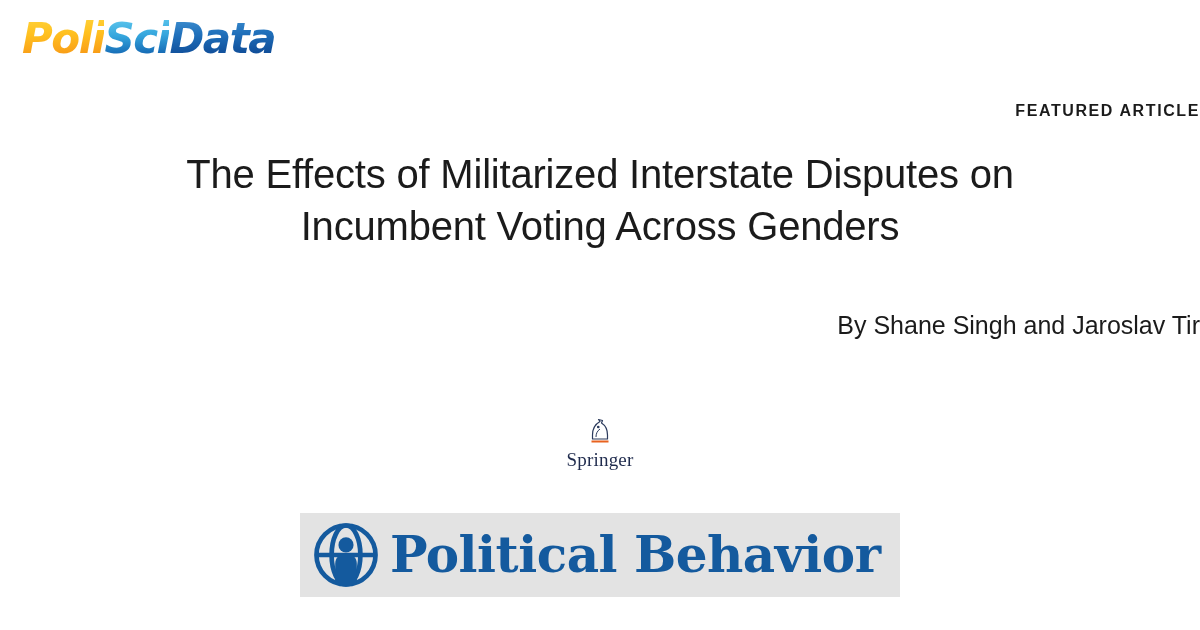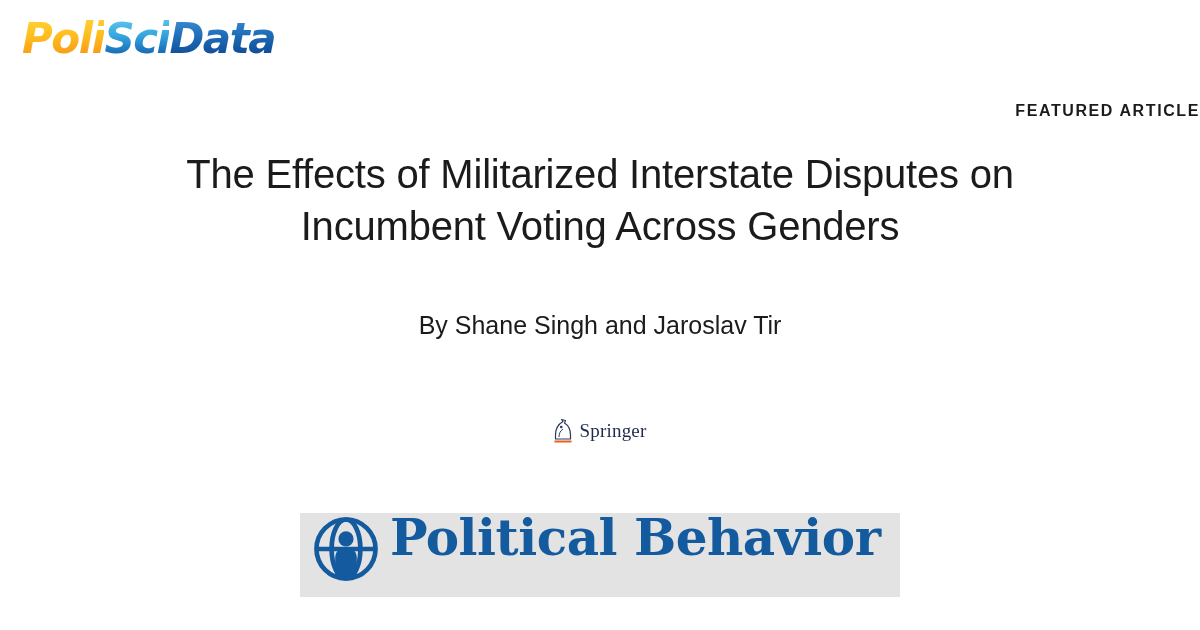--- a/index.html
+++ b/index.html
@@ -81,37 +81,38 @@
     color: #1b1b1b;
     letter-spacing: -0.2px;
   }
 
   
   .byline {
     position: absolute;
     left: 0;
     top: 311px;
     width: 1200px;
-    text-align: center;
+    text-align: right;
     font-family: "Liberation Sans", sans-serif;
     font-size: 25px;
     font-weight: normal;
     color: #1b1b1b;
   }
 
   
   .publisher {
     position: absolute;
     left: 0;
     top: 418px;
     width: 1200px;
     display: flex;
     align-items: center;
     justify-content: center;
     gap: 6px;
+    flex-direction: column;
   }
   .publisher-mark {
     display: block;
     width: 20px;
     height: 26px;
   }
   .publisher-name {
     font-family: "Liberation Serif", serif;
     font-size: 19px;
     color: #1f2b4d;
@@ -122,21 +123,21 @@
 
   
   .journal-banner {
     position: absolute;
     left: 300px;
     top: 513px;
     width: 600px;
     height: 84px;
     background: #e3e3e3;
     display: flex;
-    align-items: flex-start;
+    align-items: center;
     padding-left: 10px;
   }
   .journal-mark {
     display: block;
     width: 72px;
     height: 72px;
     flex: 0 0 72px;
   }
   .journal-name {
     font-family: "DejaVu Serif", serif;

